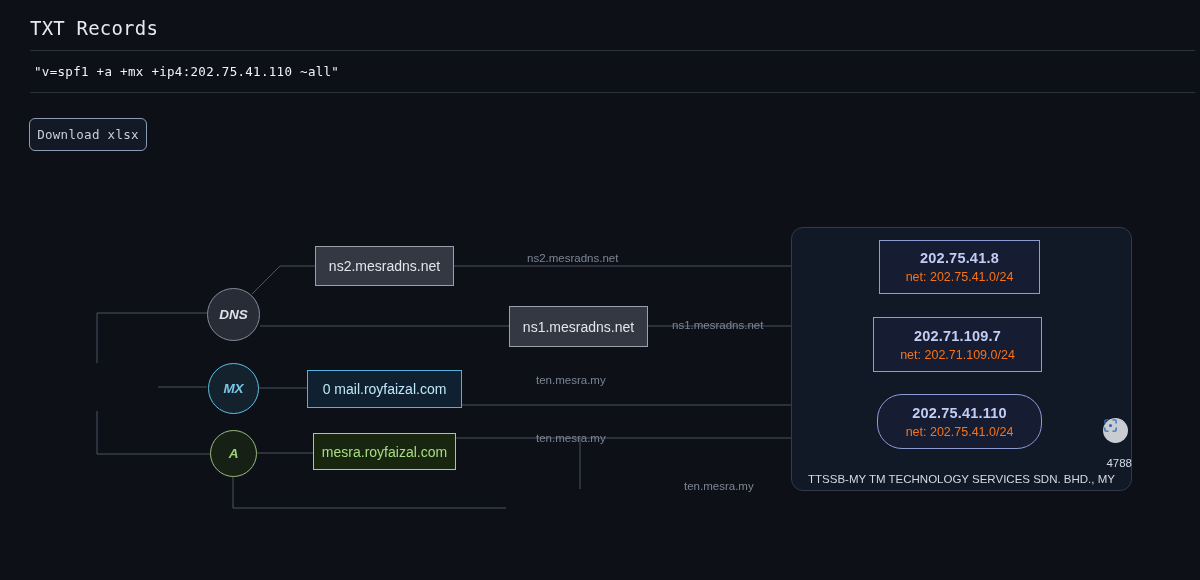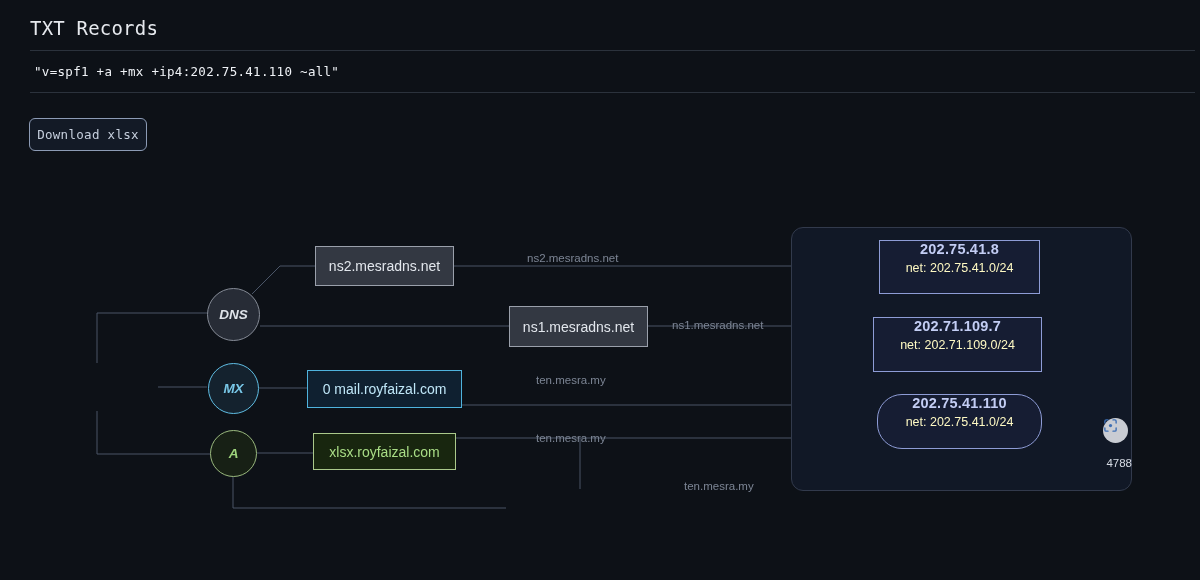--- a/index.html
+++ b/index.html
@@ -196,31 +196,32 @@
   .asn-org { top: 278px; font-size: 11.5px; }
 
   
   .ip-box {
     position: absolute;
     background: #161d33;
     border: 1.4px solid #8e9cd6;
     display: flex;
     flex-direction: column;
     align-items: center;
+    justify-content: center;
     cursor: pointer;
   }
   .ip-addr {
     font-size: 14.5px;
     font-weight: 700;
     color: #c3cdf4;
     letter-spacing: .2px;
   }
   .ip-net {
     font-size: 12.5px;
-    color: #fef9c3;
+    color: #f97316;
     margin-top: 4px;
   }
   .ip1 { left: 879px; top: 45px;  width: 161px; height: 54px; }
   .ip2 { left: 873px; top: 122px; width: 169px; height: 55px; }
   .ip3 { left: 877px; top: 199px; width: 165px; height: 55px; border-radius: 25px; }
 
   
   .scan-badge {
     position: absolute;
     left: 1103px; top: 223px;
@@ -276,21 +277,21 @@
   </svg>
 
 
   <div class="node node-circle node-dns">DNS</div>
   <div class="node node-circle node-mx">MX</div>
   <div class="node node-circle node-a">A</div>
 
   <div class="node node-ns node-ns2">ns2.mesradns.net</div>
   <div class="node node-ns node-ns1">ns1.mesradns.net</div>
   <div class="node node-mxrec">0 mail.royfaizal.com</div>
-  <div class="node node-green node-mailrec">xlsx.royfaizal.com</div>
+  <div class="node node-green node-mailrec">mesra.royfaizal.com</div>
 
   <div class="edge-label" style="left:527px; top:57px;">ns2.mesradns.net</div>
   <div class="edge-label" style="left:672px; top:124px;">ns1.mesradns.net</div>
   <div class="edge-label" style="left:536px; top:179px;">ten.mesra.my</div>
   <div class="edge-label" style="left:536px; top:237px;">ten.mesra.my</div>
   <div class="edge-label" style="left:684px; top:285px;">ten.mesra.my</div>
 
   <div class="asn-box"></div>
 
   <div class="ip-box ip1">
@@ -300,20 +301,21 @@
   <div class="ip-box ip2">
     <span class="ip-addr">202.71.109.7</span>
     <span class="ip-net">net: 202.71.109.0/24</span>
   </div>
   <div class="ip-box ip3">
     <span class="ip-addr">202.75.41.110</span>
     <span class="ip-net">net: 202.75.41.0/24</span>
   </div>
 
   <div class="asn-footer asn-num">4788</div>
+  <div class="asn-footer asn-org">TTSSB-MY TM TECHNOLOGY SERVICES SDN. BHD., MY</div>
 
   <div class="scan-badge">
     <svg width="15" height="15" viewBox="0 0 24 24" fill="none" stroke="#3d6fb5" stroke-width="2.2" stroke-linecap="round" stroke-linejoin="round">
       <path d="M3 8V5a2 2 0 0 1 2-2h3"></path>
       <path d="M16 3h3a2 2 0 0 1 2 2v3"></path>
       <path d="M21 16v3a2 2 0 0 1-2 2h-3"></path>
       <path d="M8 21H5a2 2 0 0 1-2-2v-3"></path>
       <circle cx="12" cy="12" r="2.6" fill="#3d6fb5" stroke="none"></circle>
     </svg>
   </div>

